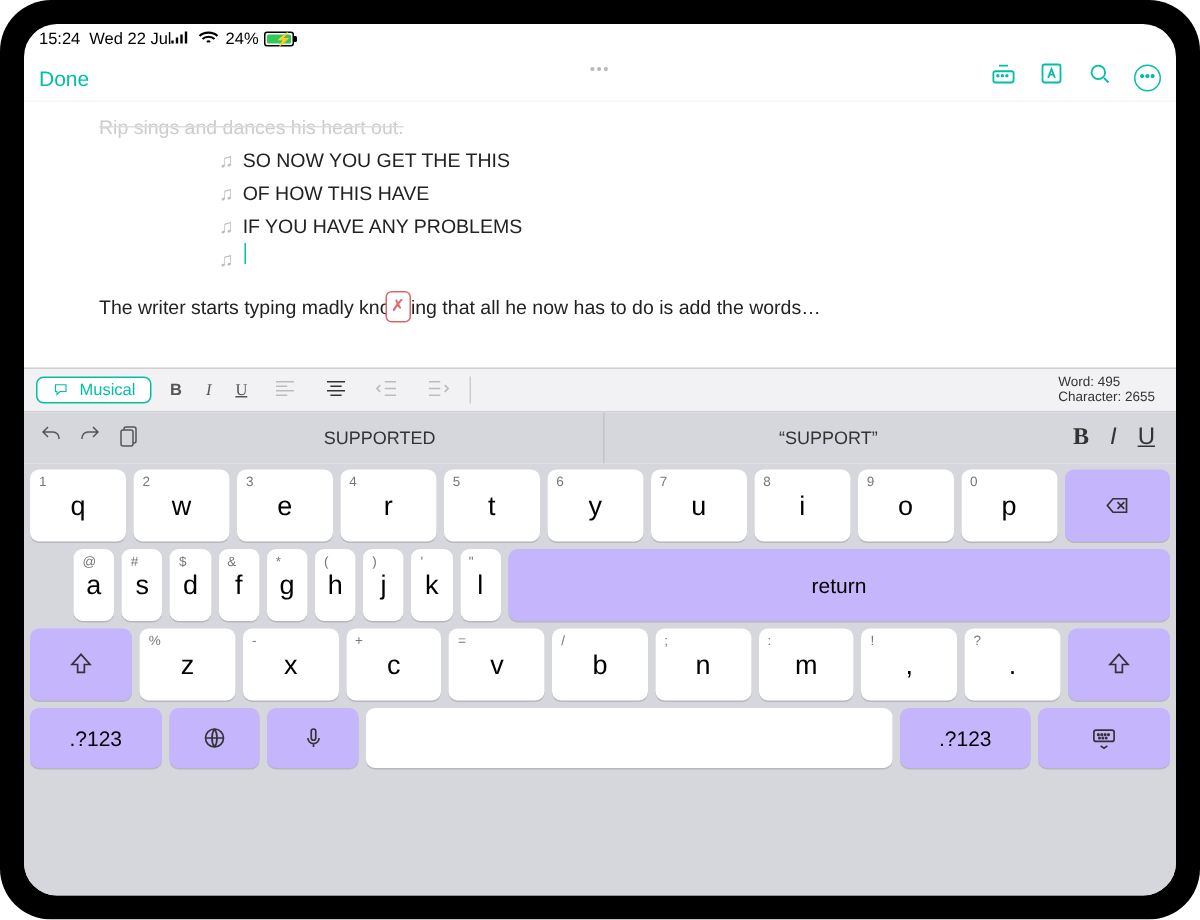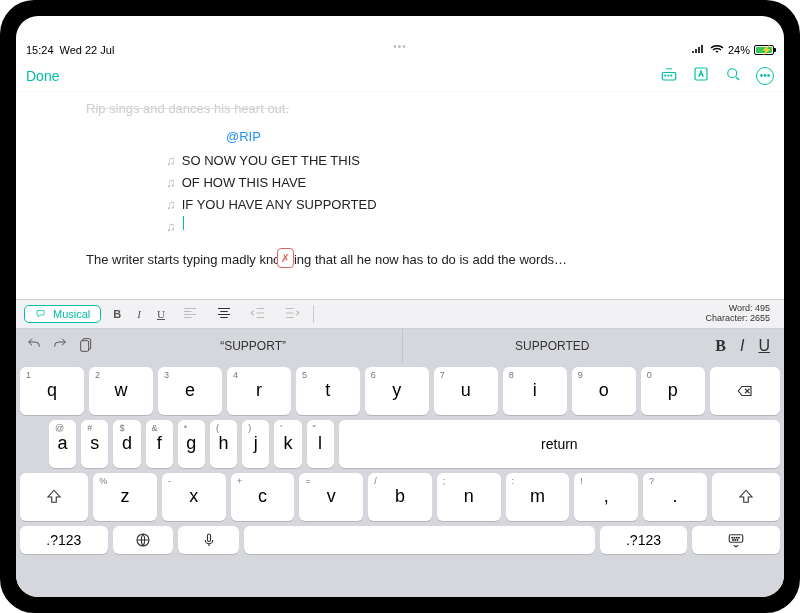--- a/index.html
+++ b/index.html
@@ -11,43 +11,43 @@
   }
   .screen {
     width:100%; height:100%;
     background:#fff; border-radius:22px;
     overflow:hidden; position:relative;
     display:flex; flex-direction:column;
   }
   
   .statusbar {
     height:20px; display:flex; align-items:center;
-    justify-content:space-between; padding:0 10px;
-    font-size:11px; font-weight:500; color:#000;margin-top:24px;
+    justify-content:flex-start; padding:0 10px;
+    font-size:11px; font-weight:500; color:#000;
   }
   .statusbar .left { display:flex; gap:6px; align-items:center; }
   .statusbar .right { display:flex; gap:4px; align-items:center; }
   .grab { position:absolute; left:50%; transform:translateX(-50%); top:25px; color:#bbb; font-size:10px; letter-spacing:1px;}
   .batt { display:inline-flex; align-items:center; gap:2px; }
   .batt-body { width:20px; height:10px; border:1px solid #000; border-radius:2px; position:relative; }
   .batt-body::after { content:""; position:absolute; right:-3px; top:2px; width:2px; height:4px; background:#000; border-radius:0 1px 1px 0;}
   .batt-fill { position:absolute; left:1px; top:1px; bottom:1px; width:16px; background:#34c759; border-radius:1px;}
   .batt-bolt { position:absolute; left:6px; top:-1px; color:#fff; font-size:9px; }
   
   .appbar {
     height:32px; display:flex; align-items:center; justify-content:space-between;
     padding:0 10px; border-bottom:1px solid rgba(0,0,0,0.03);
   }
   .done { color:#00bfa5; font-size:14px; font-weight:400; }
   .title { font-size:13px; font-weight:600; color:#000; position:absolute; left:50%; transform:translateX(-50%); top:24px;}
   .appbar .tools { display:flex; gap:14px; align-items:center; color:#00bfa5; }
   .tools svg { width:18px; height:18px; stroke:#00bfa5; fill:none; stroke-width:1.6; }
   .tools .circ { width:18px; height:18px; border:1.6px solid #00bfa5; border-radius:50%; display:flex; align-items:center; justify-content:center; font-size:10px; color:#00bfa5;}
   
-  .doc { flex:0 0 auto; padding:6px 40px 10px 40px; font-size:13px; color:#222; line-height:1.7; }
+  .doc { flex:0 0 auto; padding:6px 40px 10px 20px; font-size:13px; color:#222; line-height:1.7; }
   .faded { color:#bbb; font-size:13px; padding-left:30px;}
   .char { text-align:left; padding-left:170px; color:#1e90ff; font-weight:500; font-size:13px; margin:6px 0 2px;}
   .lyric { padding-left:110px; font-size:13px; color:#222; display:flex; gap:6px; }
   .note { color:#bbb; }
   .cursor { display:inline-block; width:1px; height:14px; background:#00bfa5; vertical-align:middle; margin-left:1px;}
   .spellbox {
     display:inline-block; border:1px solid #d66; border-radius:4px; padding:0 3px;
     color:#d66; font-size:11px; position:relative; top:-2px; margin-left:-13px;
     background:#fff;
   }
@@ -63,21 +63,21 @@
     border:1px solid #00bfa5; color:#00bfa5; background:#fff;
     border-radius:5px; padding:2px 10px; font-size:11px;
   }
   .dialog-pill svg { width:12px; height:12px; stroke:#00bfa5; fill:none; stroke-width:1.5;}
   .fmt { color:#555; padding:0 4px; font-family:Georgia, serif; }
   .fmt.b { font-weight:700; font-family:inherit; }
   .fmt.i { font-style:italic; }
   .fmt.u { text-decoration:underline; }
   .fmt.dim { color:#bbb; }
   .divider { width:1px; height:18px; background:#ccc; }
-  .counts { margin-left:auto; font-size:9px; color:#333; line-height:1.1; padding-right:6px;text-align:right;}
+  .counts { margin-left:auto; font-size:9px; color:#333; line-height:1.1; padding-right:6px;}
   
   .sugbar {
     height:34px; background:#d5d7dc;
     display:flex; align-items:stretch;
   }
   .sugleft { display:flex; align-items:center; gap:10px; padding:0 10px; color:#555; }
   .sugleft svg { width:16px; height:16px; stroke:#555; fill:none; stroke-width:1.5;}
   .sug { flex:1; display:flex; }
   .sug div { flex:1; display:flex; align-items:center; justify-content:center; font-size:12px; color:#333; border-left:1px solid #c2c4c9;}
   .sug div:first-child { border-left:none;}
@@ -88,25 +88,25 @@
   
   .kbd { flex:1; background:#d5d7dc; padding:4px 4px 6px 4px; display:flex; flex-direction:column; gap:5px;}
   .krow { display:flex; gap:5px; }
   .key {
     flex:1; background:#fff; border-radius:6px; box-shadow:0 1px 0 #b5b7bc;
     position:relative; height:48px;
     display:flex; align-items:center; justify-content:center;
     font-size:18px; color:#000;
   }
   .key .sub { position:absolute; top:3px; left:6px; font-size:9px; color:#777; }
-  .key.grey { background:#ffffff; }
+  .key.grey { background:#c4b5fd; }
   .key.ret { flex:1.55; font-size:14px; }
   .key.small { font-size:14px; }
   .row2pad { width:24px; }
-  .krow.bottom .key { height:28px; }
+  .krow.bottom .key { height:40px; }
   .space { flex:5.2; }
   svg.ic { width:18px; height:18px; stroke:#333; fill:none; stroke-width:1.5; }
 </style>
 </head>
 <body>
 
 <div class="device">
   <div class="screen">
 
     <div class="statusbar">
@@ -160,32 +160,31 @@
               <circle cx="11" cy="11" r="6"></circle>
               <path d="M20 20l-4-4"></path>
             </svg>
         </span>
         <span class="circ">•••</span>
       </div>
     </div>
 
     <div class="doc">
       <div class="faded" style="text-decoration:line-through; text-decoration-color:#ddd; color:#ccc;">Rip sings and dances his heart out.</div>
-      <div class="char">@RIP</div>
       <div class="lyric">
           <span class="note">♫</span>
           <span>SO NOW YOU GET THE THIS</span>
         </div>
       <div class="lyric">
           <span class="note">♫</span>
           <span>OF HOW THIS HAVE</span>
         </div>
       <div class="lyric">
           <span class="note">♫</span>
-          <span>IF YOU HAVE ANY SUPPORTED</span>
+          <span>IF YOU HAVE ANY PROBLEMS</span>
         </div>
       <div class="lyric">
           <span class="note">♫</span>
           <span class="cursor"></span>
         </div>
       <div class="action">
         The writer starts typing madly know<span class="spellbox">✗</span>ing that all he now has to do is add the words…
       </div>
     </div>
 
@@ -233,22 +232,22 @@
             </svg></span>
         <span><svg viewBox="0 0 24 24">
               <path d="M15 14l5-5-5-5M20 9H10a6 6 0 00-6 6v1"></path>
             </svg></span>
         <span><svg viewBox="0 0 24 24">
               <rect x="7" y="4" width="12" height="16" rx="2"></rect>
               <rect x="4" y="7" width="12" height="16" rx="2" fill="#d5d7dc"></rect>
             </svg></span>
       </div>
       <div class="sug">
+        <div>SUPPORTED</div>
         <div>“SUPPORT”</div>
-        <div>SUPPORTED</div>
       </div>
       <div class="sugright">
         <span class="b">B</span>
         <span class="i">I</span>
         <span class="u">U</span>
       </div>
     </div>
 
     <div class="kbd">
       <div class="krow" id="krow1">

